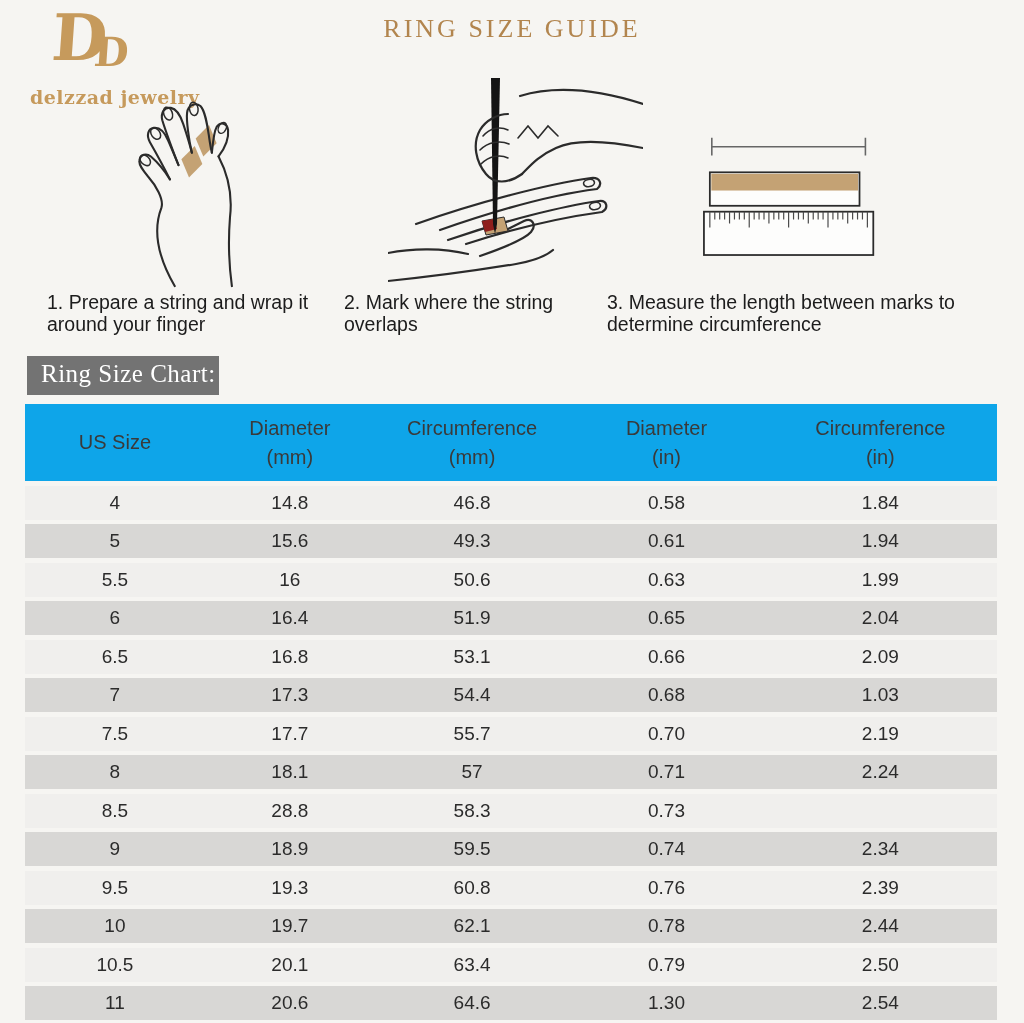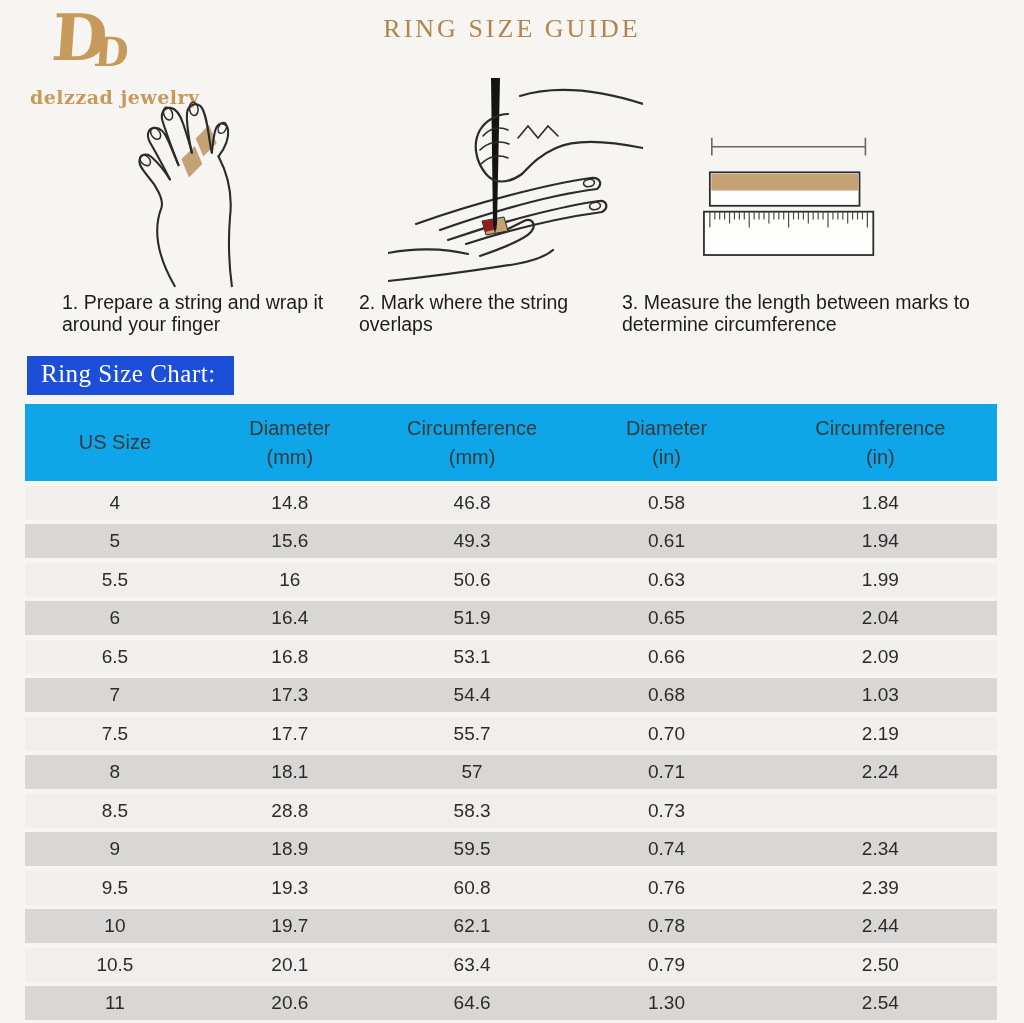--- a/index.html
+++ b/index.html
@@ -36,35 +36,35 @@
   .fig{position:absolute;}
   .fig1{left:108px;top:6px;width:162px;height:205px;}
   .fig2{left:388px;top:0;width:255px;height:206px;}
   .fig3{left:700px;top:46px;width:192px;height:136px;}
   .fig svg{width:100%;height:100%;display:block;}
 
   
   .captions{
     position:absolute;top:291px;left:0;width:1024px;
     display:grid;grid-template-columns:297px 263px 464px;
-    padding-left:62px;box-sizing:border-box;
+    padding-left:47px;box-sizing:border-box;
   }
   .caption{
     font-size:19.5px;color:#1c1c1c;line-height:1.15;
     padding-right:26px;box-sizing:border-box;
   }
   .caption:last-child{padding-right:70px;}
 
   
   .chart-badge{
     position:absolute;left:27px;top:356px;
-    background:#1d4ed8;color:#ffffff;
+    background:#737373;color:#ffffff;
     font-family:"Liberation Serif", serif;
     font-size:25px;letter-spacing:.5px;
-    padding:4px 18px 7px 14px;
+    padding:4px 3px 7px 14px;
   }
 
   
   .size-table{position:absolute;left:25px;top:404px;width:972px;}
   .t-head{
     display:grid;grid-template-columns:18.5% 17.5% 20% 20% 24%;
     background:#0ea5e9;height:77px;align-items:center;
   }
   .t-hcell{
     display:flex;flex-direction:column;align-items:center;justify-content:center;

